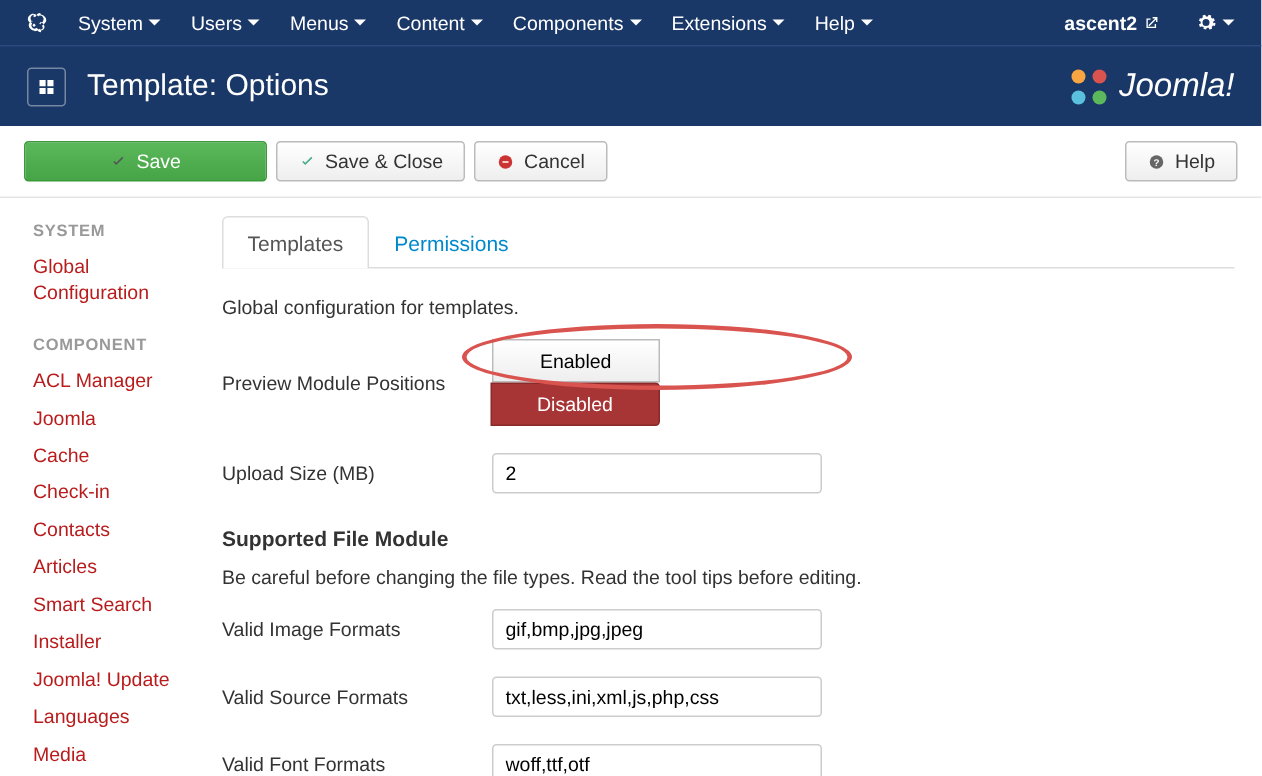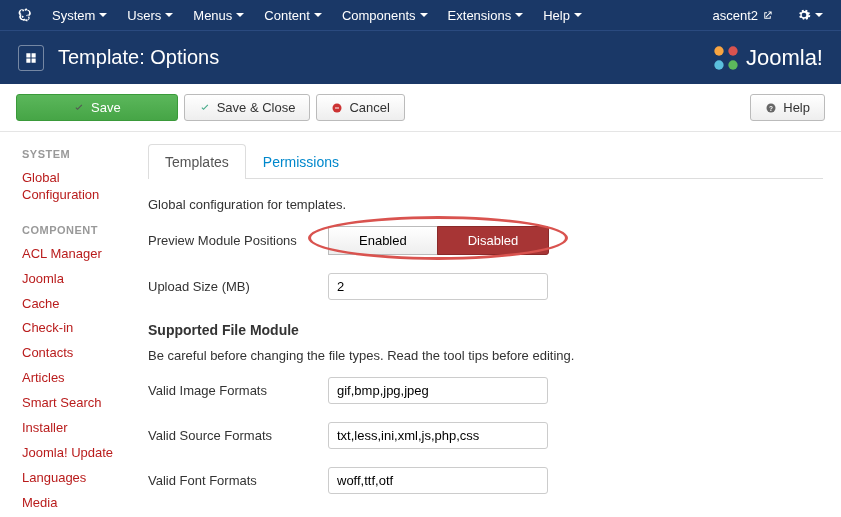--- a/index.html
+++ b/index.html
@@ -2,47 +2,47 @@
 <html><head>
 <meta charset="utf-8">
 <style>
 * { box-sizing: border-box; margin: 0; padding: 0; }
 body { font-family: Arial, Helvetica, sans-serif; font-size: 13px; color: #333; background: #fff; width: 841px; }
 .topbar { background: #1a3867; height: 30px; display: flex; align-items: center; padding: 0 8px; color: #fff; }
 .topbar-left { display: flex; align-items: center; gap: 0; }
 .topbar-item { display: flex; align-items: center; gap: 4px; padding: 6px 10px; cursor: pointer; font-size: 13px; }
 .caret-down { width: 0; height: 0; border-left: 4px solid transparent; border-right: 4px solid transparent; border-top: 4px solid #fff; display: inline-block; }
 .topbar-spacer { flex: 1; }
-.topbar-right { display: flex; align-items: center; gap: 4px; }
+.topbar-right { display: flex; align-items: center; gap: 4px; font-weight: bold; }
 .header { background: #1a3867; height: 54px; display: flex; align-items: center; padding: 0 18px; border-top: 1px solid #2a4a7f; }
 .header-icon { width: 26px; height: 26px; border: 1px solid rgba(255,255,255,0.4); border-radius: 3px; display: flex; align-items: center; justify-content: center; margin-right: 14px; }
 .header-icon svg { fill: #fff; }
 .header-title { color: #fff; font-size: 20px; font-weight: 400; }
-.header-logo { margin-left: auto; display: flex; align-items: center; gap: 6px; }
+.header-logo { margin-left: auto; display: flex; align-items: flex-start; gap: 6px; font-style: italic; }
 .header-logo-text { color: #fff; font-size: 22px; font-weight: 400; }
 .toolbar { padding: 10px 16px; display: flex; gap: 6px; align-items: center; border-bottom: 1px solid #e5e5e5; }
 .btn { display: inline-flex; align-items: center; gap: 6px; padding: 5px 14px; border-radius: 3px; font-size: 13px; cursor: pointer; border: 1px solid #bbb; background: linear-gradient(#fff,#eee); color: #333; }
 .btn-success { background: linear-gradient(#5bb75b,#46a546); border-color: #3a9a3a; color: #fff; padding: 5px 56px; }
 .btn-success svg { fill: #fff; }
 .btn svg { fill: #555; width: 12px; height: 12px; }
 .toolbar-spacer { flex: 1; }
 .main { display: flex; }
 .sidebar { width: 130px; padding: 16px 8px 16px 22px; }
 .sidebar-heading { font-size: 11px; color: #999; font-weight: bold; letter-spacing: 0.5px; margin-bottom: 6px; margin-top: 16px; }
 .sidebar-heading:first-child { margin-top: 0; }
 .sidebar-link { display: block; font-size: 13px; color: #b91c1c; padding: 4px 0; cursor: pointer; line-height: 1.3; }
 .content { flex: 1; padding: 12px 18px; }
 .tabs { display: flex; border-bottom: 1px solid #ddd; }
 .tab { padding: 9px 16px; font-size: 14px; cursor: pointer; border: 1px solid transparent; border-bottom: none; margin-bottom: -1px; border-radius: 4px 4px 0 0; }
 .tab.active { background: #fff; border-color: #ddd; color: #555; }
 .tab.inactive { color: #08c; }
 .desc { margin: 18px 0 14px; font-size: 13px; color: #333; }
 .form-row { display: flex; align-items: center; margin-bottom: 18px; }
 .form-label { width: 180px; font-size: 13px; color: #333; }
-.toggle-group { display: inline-flex; border-radius: 3px; overflow: visible; position: relative; }
+.toggle-group { display: inline-flex; border-radius: 3px; overflow: visible; position: relative; flex-direction: column; }
 .toggle-btn { padding: 6px 30px; font-size: 13px; border: 1px solid #bbb; background: linear-gradient(#fff,#eee); cursor: pointer; }
 .toggle-btn:first-child { border-radius: 3px 0 0 3px; }
 .toggle-btn:last-child { border-radius: 0 3px 3px 0; margin-left: -1px; }
 .toggle-btn.active { background: #a73535; border-color: #8a2a2a; color: #fff; }
 .highlight-oval { position: absolute; border: 3px solid #d9534f; border-radius: 50%; width: 260px; height: 44px; left: -20px; top: -10px; pointer-events: none; }
 .text-input { width: 220px; padding: 5px 8px; border: 1px solid #ccc; border-radius: 3px; font-size: 13px; background: #fff; }
 .section-heading { font-weight: bold; font-size: 14px; margin: 22px 0 10px; }
 .gear-white { fill: #fff; width: 14px; height: 14px; }
 .ext-icon { width: 11px; height: 11px; fill: #fff; }
 </style>

